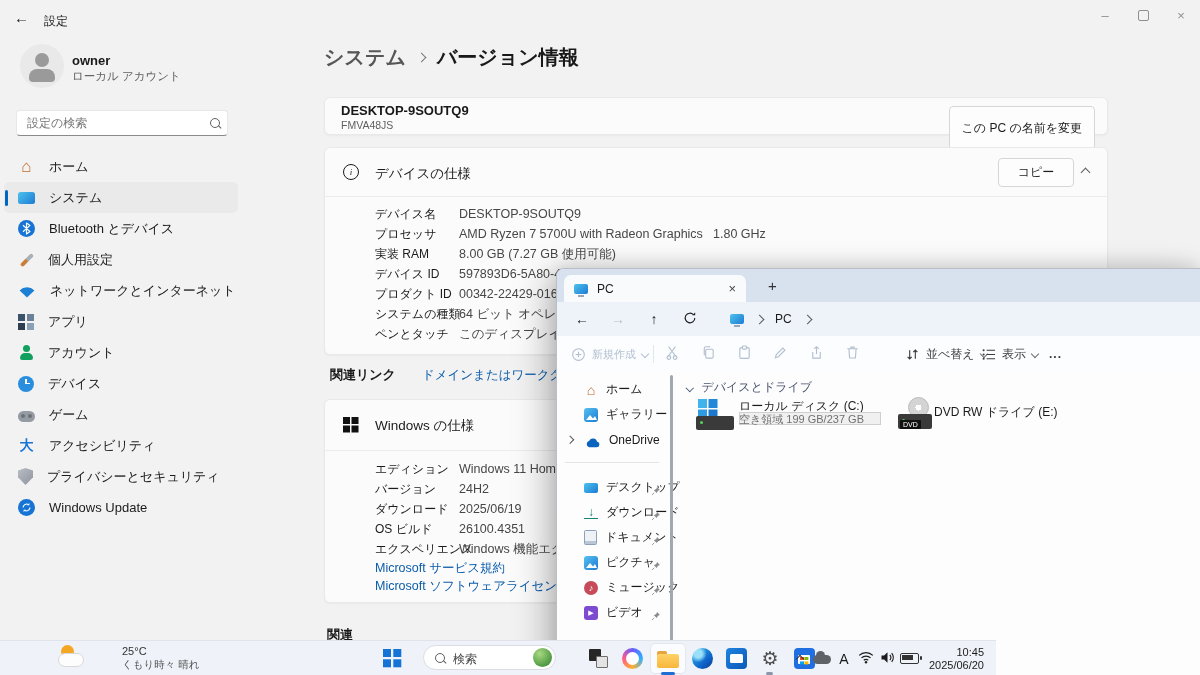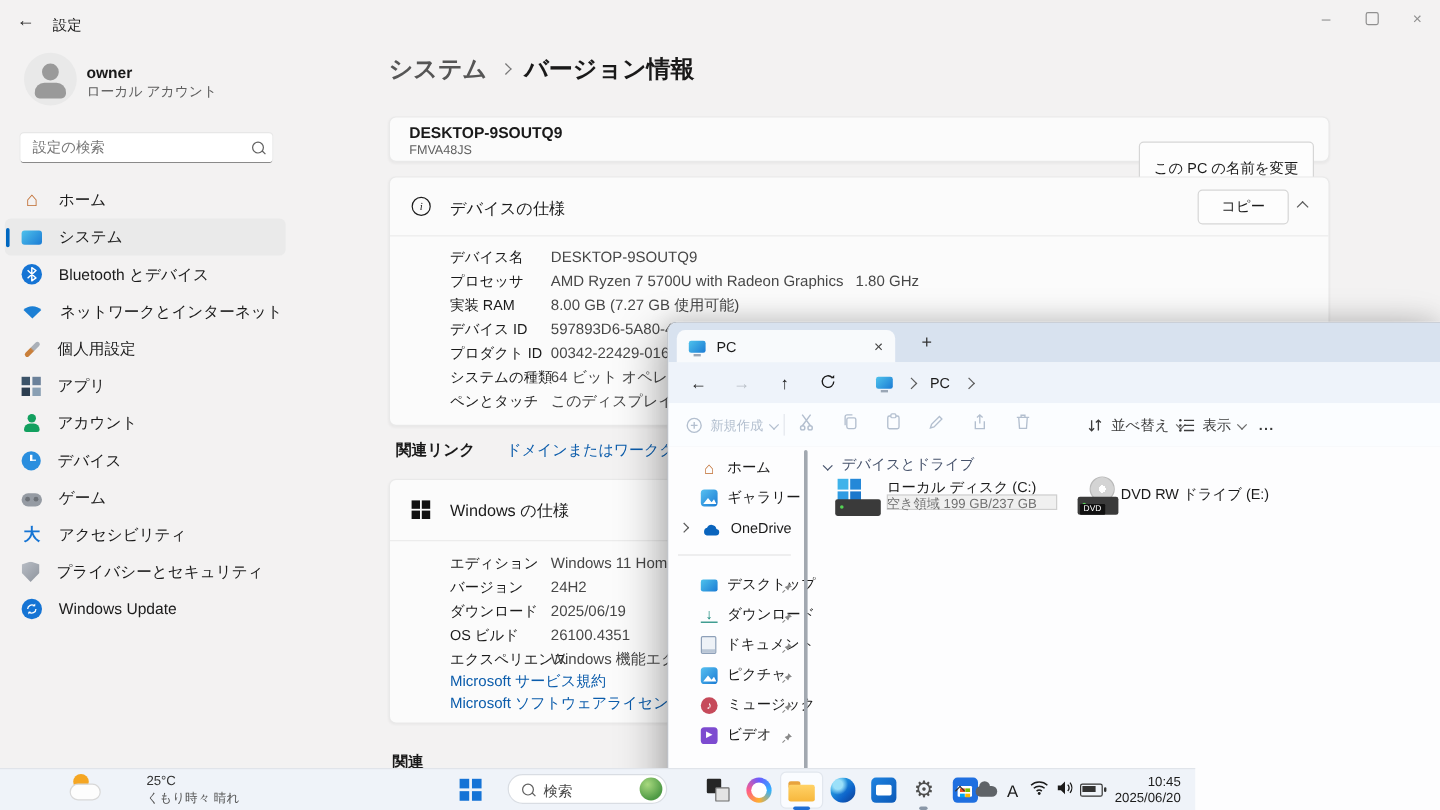--- a/index.html
+++ b/index.html
@@ -63,21 +63,21 @@
   
   .crumb{position:absolute;left:324px;top:44px;display:flex;align-items:center;gap:12px;}
   .crumb-parent{font-size:20px;font-weight:600;color:#565656;}
   .crumb-cur{font-size:20px;font-weight:700;color:#191919;}
   .card{position:absolute;background:#fbfbfb;border:1px solid #e9e9e9;border-radius:6px;box-sizing:border-box;box-shadow:0 1px 2px rgba(0,0,0,.04);}
   .name-card{left:324px;top:97px;width:784px;height:38px;}
   .dev-name{position:absolute;left:16px;top:5px;font-size:13px;font-weight:700;color:#191919;}
   .dev-model{position:absolute;left:16px;top:21px;font-size:10.5px;color:#5f5f5f;}
   .btn{background:#fdfdfd;border:1px solid #d6d6d6;border-radius:4px;font-size:12px;color:#1b1b1b;
     display:flex;align-items:center;justify-content:center;font-family:inherit;}
-  .rename-btn{position:absolute;right:12px;top:20px;height:44px;padding:0 12px;}
+  .rename-btn{position:absolute;right:12px;top:8px;height:44px;padding:0 12px;}
   .spec-card{left:324px;top:147px;width:784px;height:208px;}
   .win-card{left:324px;top:399px;width:784px;height:204px;}
   .card-head{position:absolute;left:0;top:0;right:0;height:48px;}
   .card-title{position:absolute;left:50px;top:17px;font-size:13.5px;color:#1b1b1b;}
   .card-div{position:absolute;left:0;right:0;top:48px;height:1px;background:#ececec;}
   .i-info{position:absolute;left:18px;top:16px;width:14px;height:14px;border:1.3px solid #1b1b1b;border-radius:50%;
     font-size:9px;color:#1b1b1b;display:flex;align-items:center;justify-content:center;font-style:italic;font-family:"Liberation Serif",serif;}
   .i-winlogo{position:absolute;left:18px;top:17px;width:15px;height:15px;}
   .i-winlogo::before{content:"";position:absolute;left:0;top:0;width:6.5px;height:6.5px;background:#111;
     box-shadow:8.5px 0 0 #111,0 8.5px 0 #111,8.5px 8.5px 0 #111;}
@@ -223,30 +223,30 @@
       </div>
       <div class="nav-item">
         <span class="ico i-round i-bt">
           <svg width="9" height="13" viewBox="0 0 9 13">
               <path d="M1 3.2l7 6.4L4.5 12V1L8 3.4 1 9.8" stroke="#fff" stroke-width="1.2" fill="none" stroke-linejoin="round"></path>
             </svg>
         </span>
         <span class="nav-label">Bluetooth とデバイス</span>
       </div>
       <div class="nav-item">
+        <span class="ico i-pers"></span>
+        <span class="nav-label">個人用設定</span>
+      </div>
+      <div class="nav-item">
         <span class="ico" style="width:18px;height:13px;">
           <svg width="18" height="13" viewBox="0 0 18 13">
               <path d="M9 12.5L1.6 5.4a10.4 10.4 0 0 1 14.8 0z" fill="#1b7fd4"></path>
             </svg>
         </span>
         <span class="nav-label">ネットワークとインターネット</span>
-      </div>
-      <div class="nav-item">
-        <span class="ico i-pers"></span>
-        <span class="nav-label">個人用設定</span>
       </div>
       <div class="nav-item">
         <span class="ico i-apps"></span>
         <span class="nav-label">アプリ</span>
       </div>
       <div class="nav-item">
         <span class="ico i-acct"></span>
         <span class="nav-label">アカウント</span>
       </div>
       <div class="nav-item">

